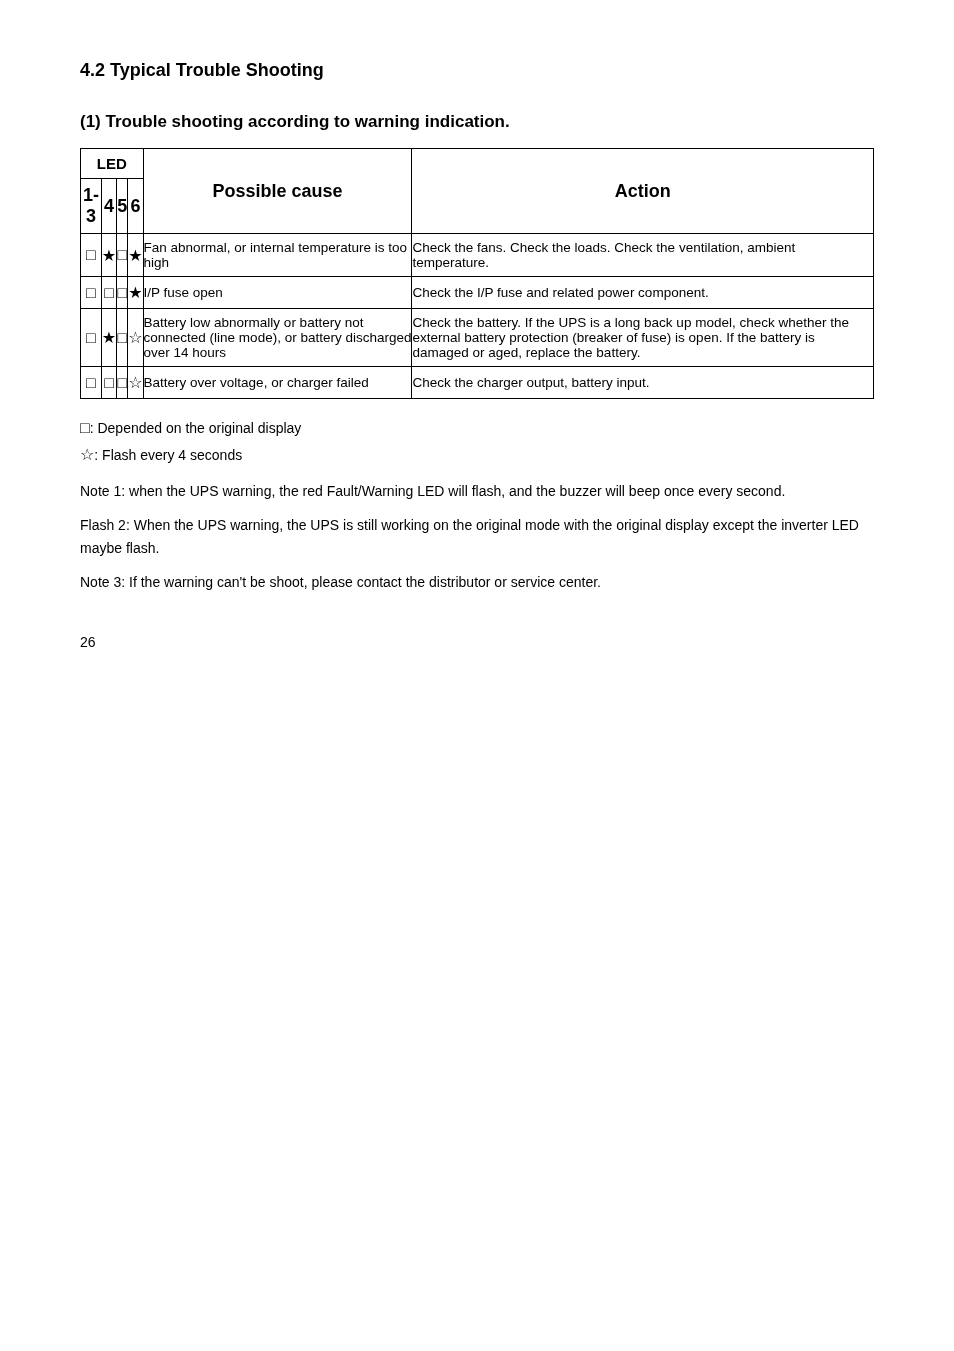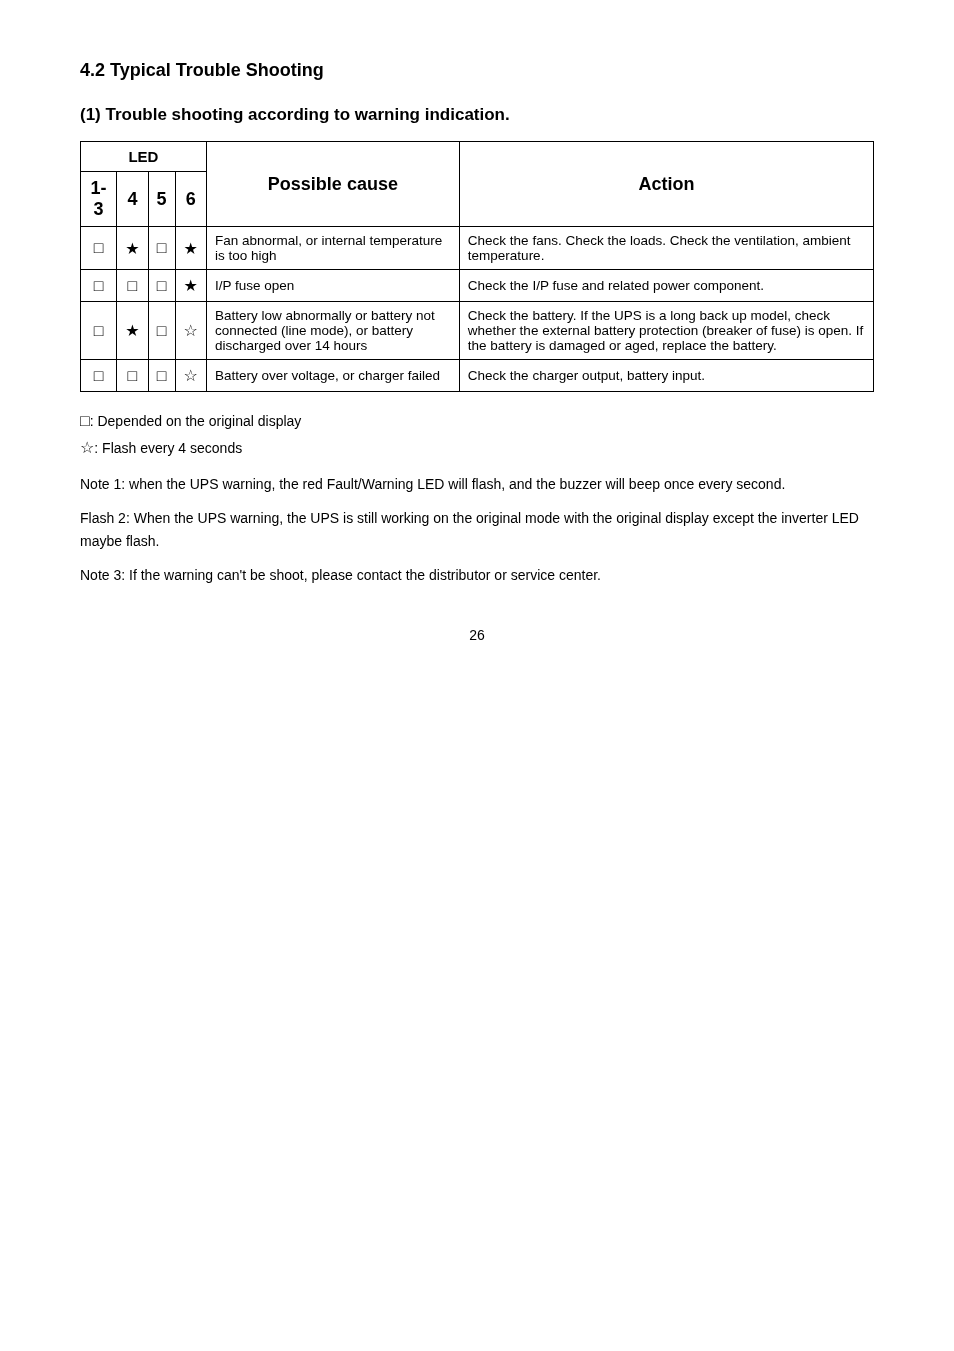--- a/index.html
+++ b/index.html
@@ -14,42 +14,42 @@
       font-size: 14px;
       color: #000000;
       width: 954px;
       min-height: 1351px;
       padding: 60px 80px;
     }
 
     h2 {
       font-size: 18px;
       font-weight: bold;
-      margin-bottom: 24px;
+      margin-bottom: 31px;
     }
 
     h3 {
       font-size: 17px;
       font-weight: bold;
       margin-bottom: 16px;
     }
 
     table {
       width: 100%;
       border-collapse: collapse;
       margin-bottom: 20px;
       font-size: 13.5px;
     }
 
     table, th, td {
       border: 1px solid #000;
     }
 
     th, td {
-      padding: 6px 8px;
+      padding: 6px 0;
       vertical-align: middle;
       text-align: center;
     }
 
     td.possible-cause, td.action {
       text-align: left;
     }
 
     .led-group {
       text-align: center;
@@ -75,21 +75,21 @@
       margin-bottom: 12px;
       font-size: 14px;
       line-height: 1.6;
     }
 
     .note strong {
       font-weight: normal;
     }
 
     .page-number {
-      text-align: center;
+      text-align: left;
       margin-top: 40px;
       font-size: 14px;
     }
 
     .orange-star {
       color: #cc6600;
     }
   </style>
 </head>
 <body>

